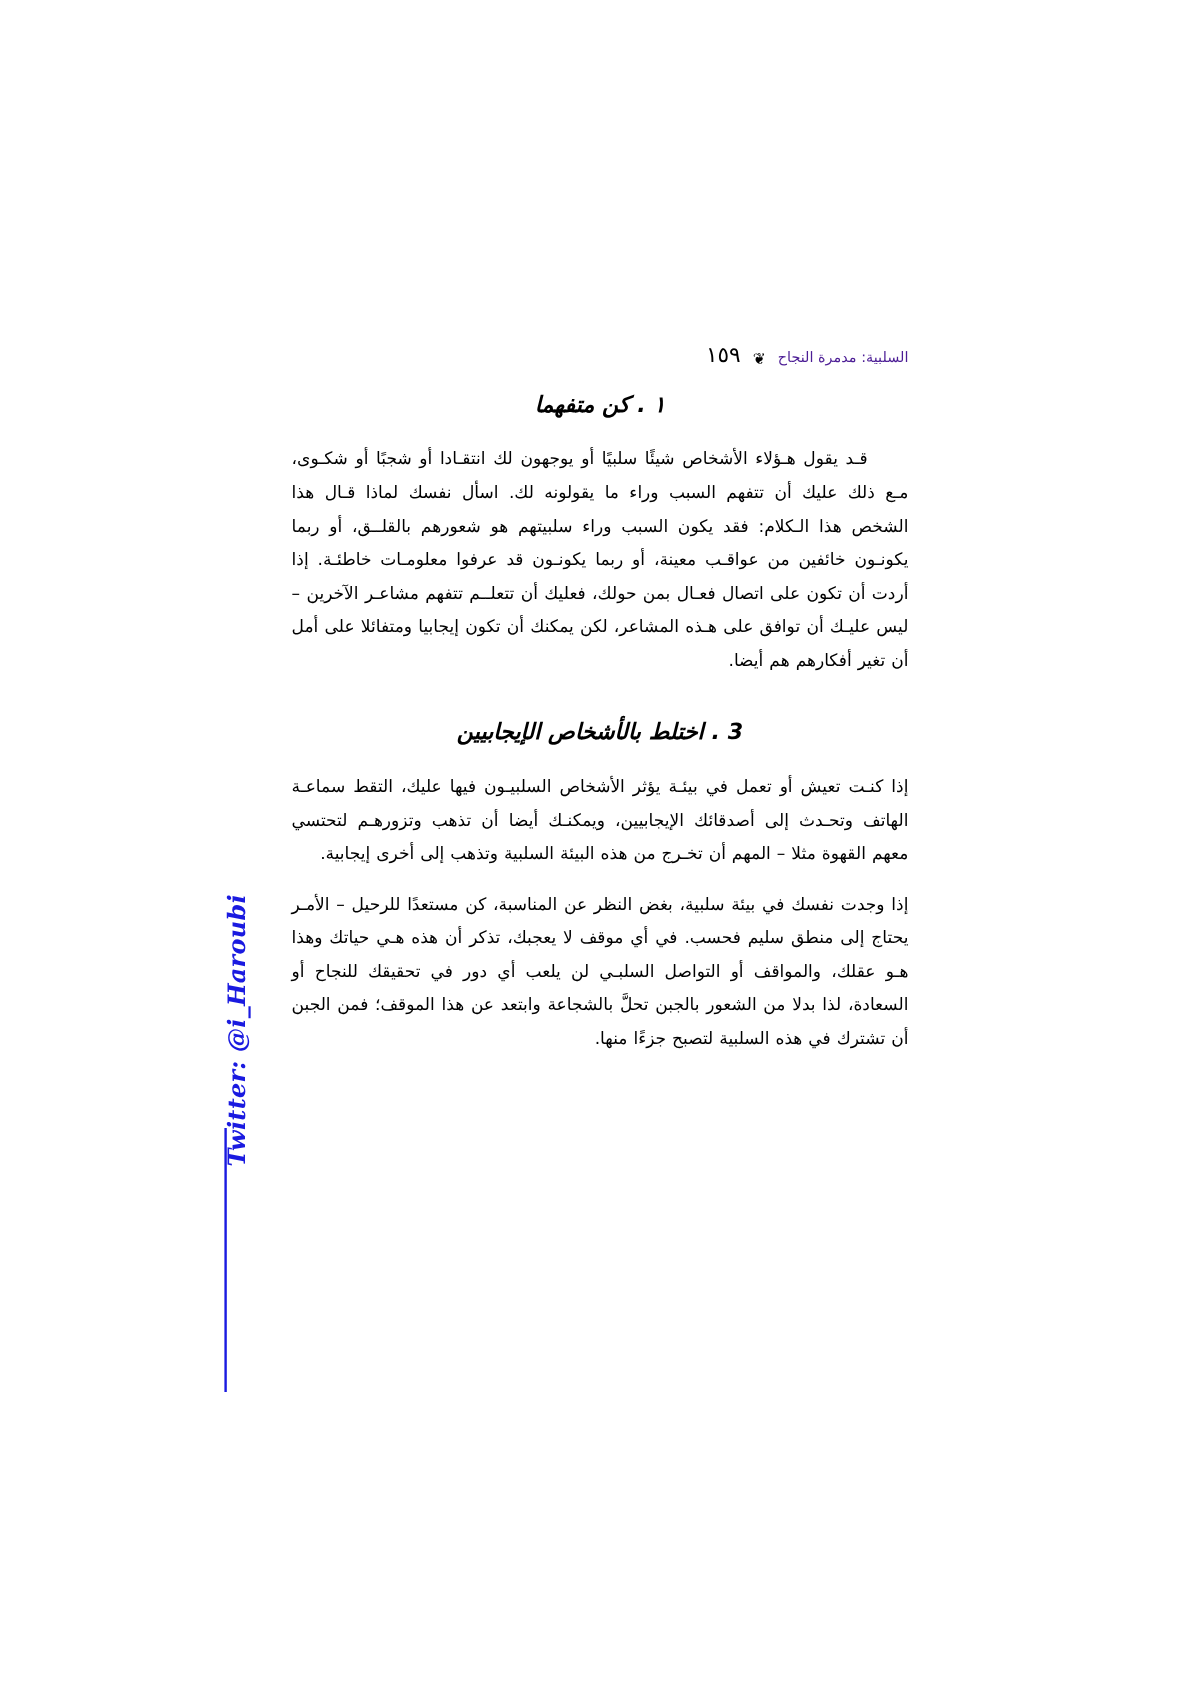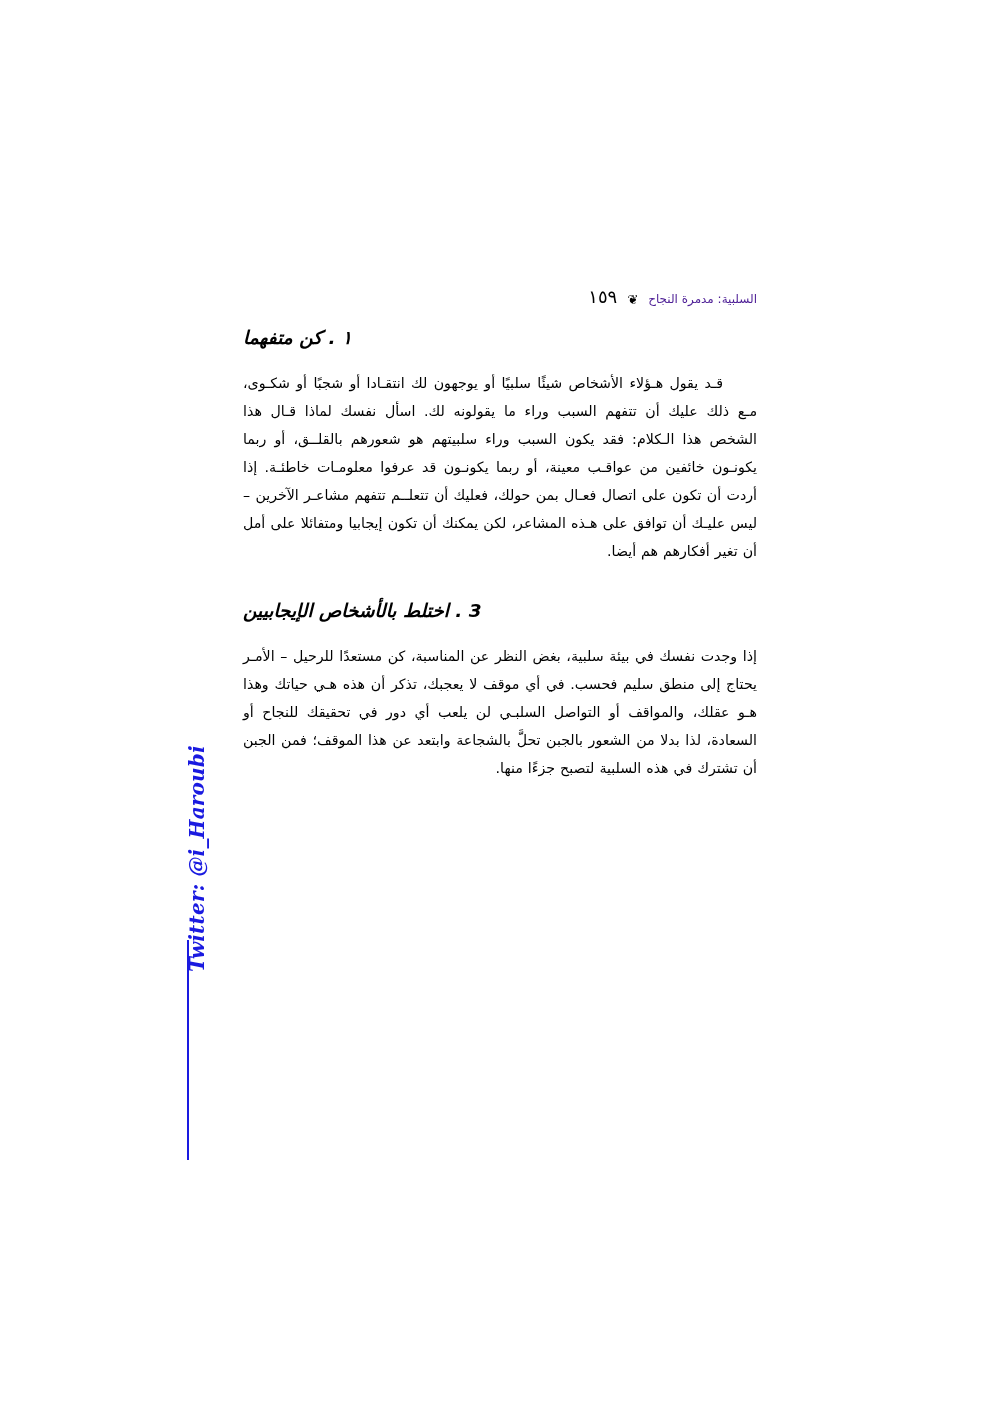--- a/index.html
+++ b/index.html
@@ -74,21 +74,21 @@
   }
 
   h2.section-heading {
     margin: 0;
     padding: 0;
     font-family: "DejaVu Sans", "Liberation Sans", sans-serif;
     font-weight: bold;
     font-style: italic;
     font-size: 18.5px;
     line-height: 1.35;
-    text-align: left;
+    text-align: center;
     direction: rtl;
     letter-spacing: 0.3px;
   }
 
   h2.heading-1 { margin-bottom: 18px; }
   h2.heading-2 { margin-top: 34px; margin-bottom: 18px; }
   h2.heading-3 { margin-top: 34px; margin-bottom: 18px; }
 
   p.body-par {
     margin: 0 0 14px 0;
@@ -160,20 +160,21 @@
 
   <div class="content">
 
     <h2 class="section-heading heading-1">١ . كن متفهما</h2>
 
 
     <p class="body-par indent">قـد يقول هـؤلاء الأشخاص شيئًا سلبيًا أو يوجهون لك انتقـادا أو شجبًا أو شكـوى، مـع ذلك عليك أن تتفهم السبب وراء ما يقولونه لك. اسأل نفسك لماذا قـال هذا الشخص هذا الـكلام: فقد يكون السبب وراء سلبيتهم هو شعورهم بالقلــق، أو ربما يكونـون خائفين من عواقـب معينة، أو ربما يكونـون قد عرفوا معلومـات خاطئـة. إذا أردت أن تكون على اتصال فعـال بمن حولك، فعليك أن تتعلــم تتفهم مشاعـر الآخرين – ليس عليـك أن توافق على هـذه المشاعر، لكن يمكنك أن تكون إيجابيا ومتفائلا على أمل أن تغير أفكارهم هم أيضا.</p>
 
     <h2 class="section-heading heading-2">3 . اختلط بالأشخاص الإيجابيين</h2>
 
+    <p class="body-par">إذا كنـت تعيش أو تعمل في بيئـة يؤثر الأشخاص السلبيـون فيها عليك، التقط سماعـة الهاتف وتحـدث إلى أصدقائك الإيجابيين، ويمكنـك أيضا أن تذهب وتزورهـم لتحتسي معهم القهوة مثلا – المهم أن تخـرج من هذه البيئة السلبية وتذهب إلى أخرى إيجابية.</p>
 
 
     <p class="body-par">إذا وجدت نفسك في بيئة سلبية، بغض النظر عن المناسبة، كن مستعدًا للرحيل – الأمـر يحتاج إلى منطق سليم فحسب. في أي موقف لا يعجبك، تذكر أن هذه هـي حياتك وهذا هـو عقلك، والمواقف أو التواصل السلبـي لن يلعب أي دور في تحقيقك للنجاح أو السعادة، لذا بدلا من الشعور بالجبن تحلَّ بالشجاعة وابتعد عن هذا الموقف؛ فمن الجبن أن تشترك في هذه السلبية لتصبح جزءًا منها.</p>
 
   </div>
 
   <div class="watermark">
     <div class="wm-rule"></div>
     <div class="wm-text">Twitter: @i_Haroubi</div>
   </div>

